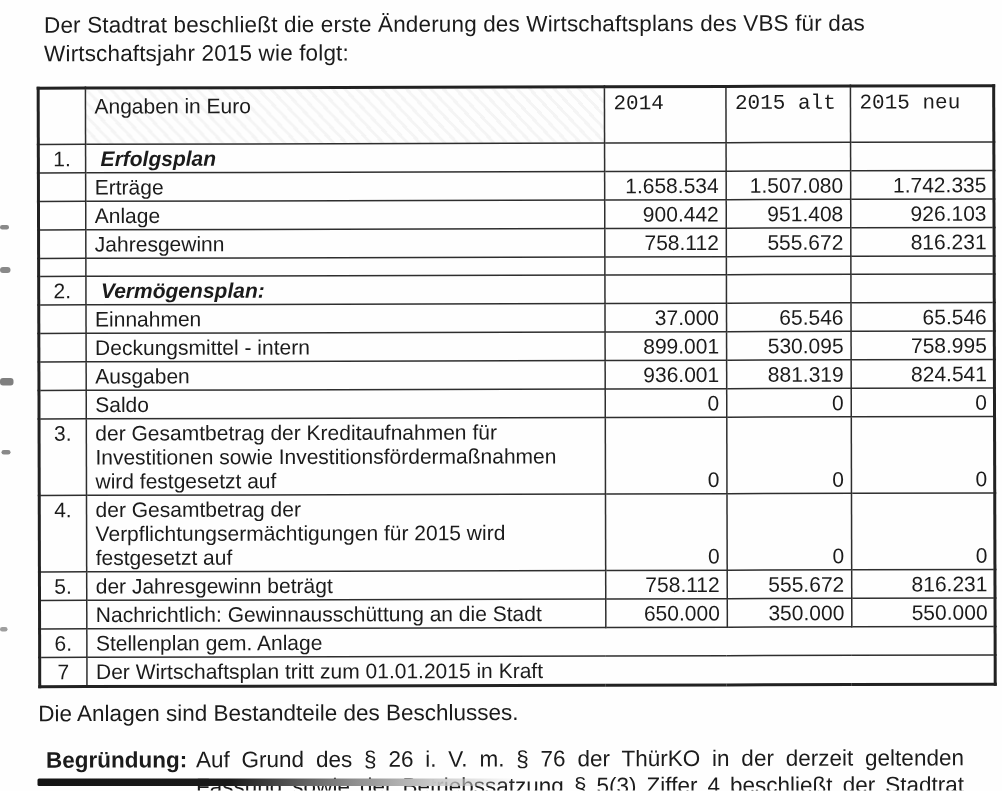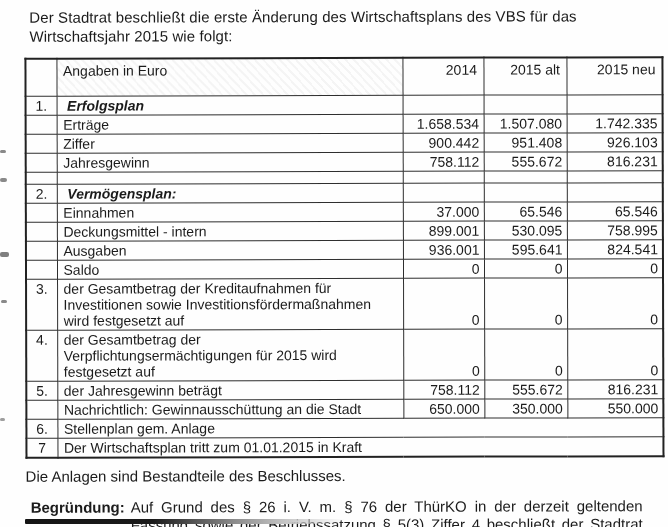--- a/index.html
+++ b/index.html
@@ -26,21 +26,21 @@
     border:1.5px solid #2e2e2e;
     font-size:14px;
     line-height:16px;
     padding:1px 6px;
     vertical-align:middle;
     overflow:hidden;
   }
   td.c-num { text-align:center; padding:1px 2px; vertical-align:top; }
   td.c-lbl { text-align:left; }
   td.c-val { text-align:right; padding-right:4px; }
-  td.c-year { text-align:right; }
+  td.c-year { text-align:left;font-family:Liberation Mono, monospace; }
   tr.hdr td { padding-top:3px; padding-bottom:17px; }
   td.noise {
     background:repeating-linear-gradient(47deg, rgba(90,90,90,0.06) 0 2px, rgba(255,255,255,0) 2px 6px);
   }
   .sec { font-weight:bold; font-style:italic;padding-left:10px; }
   tr.sep td { height:12px; padding:0; }
   tr.multi td.c-val { vertical-align:bottom; }
   tr.multi td.c-lbl { vertical-align:top; }
 
   .note { margin:9px 0 0 25px; font-size:15px; }
@@ -100,21 +100,21 @@
       <tr>
         <td class="c-num"></td>
         <td class="c-lbl">Erträge</td>
         <td class="c-val">1.658.534</td>
         <td class="c-val">1.507.080</td>
         <td class="c-val">1.742.335</td>
       </tr>
 
       <tr>
         <td class="c-num"></td>
-        <td class="c-lbl">Ziffer</td>
+        <td class="c-lbl">Anlage</td>
         <td class="c-val">900.442</td>
         <td class="c-val">951.408</td>
         <td class="c-val">926.103</td>
       </tr>
 
       <tr>
         <td class="c-num"></td>
         <td class="c-lbl">Jahresgewinn</td>
         <td class="c-val">758.112</td>
         <td class="c-val">555.672</td>
@@ -150,21 +150,21 @@
         <td class="c-lbl">Deckungsmittel - intern</td>
         <td class="c-val">899.001</td>
         <td class="c-val">530.095</td>
         <td class="c-val">758.995</td>
       </tr>
 
       <tr>
         <td class="c-num"></td>
         <td class="c-lbl">Ausgaben</td>
         <td class="c-val">936.001</td>
-        <td class="c-val">595.641</td>
+        <td class="c-val">881.319</td>
         <td class="c-val">824.541</td>
       </tr>
 
       <tr>
         <td class="c-num"></td>
         <td class="c-lbl">Saldo</td>
         <td class="c-val">0</td>
         <td class="c-val">0</td>
         <td class="c-val">0</td>
       </tr>

